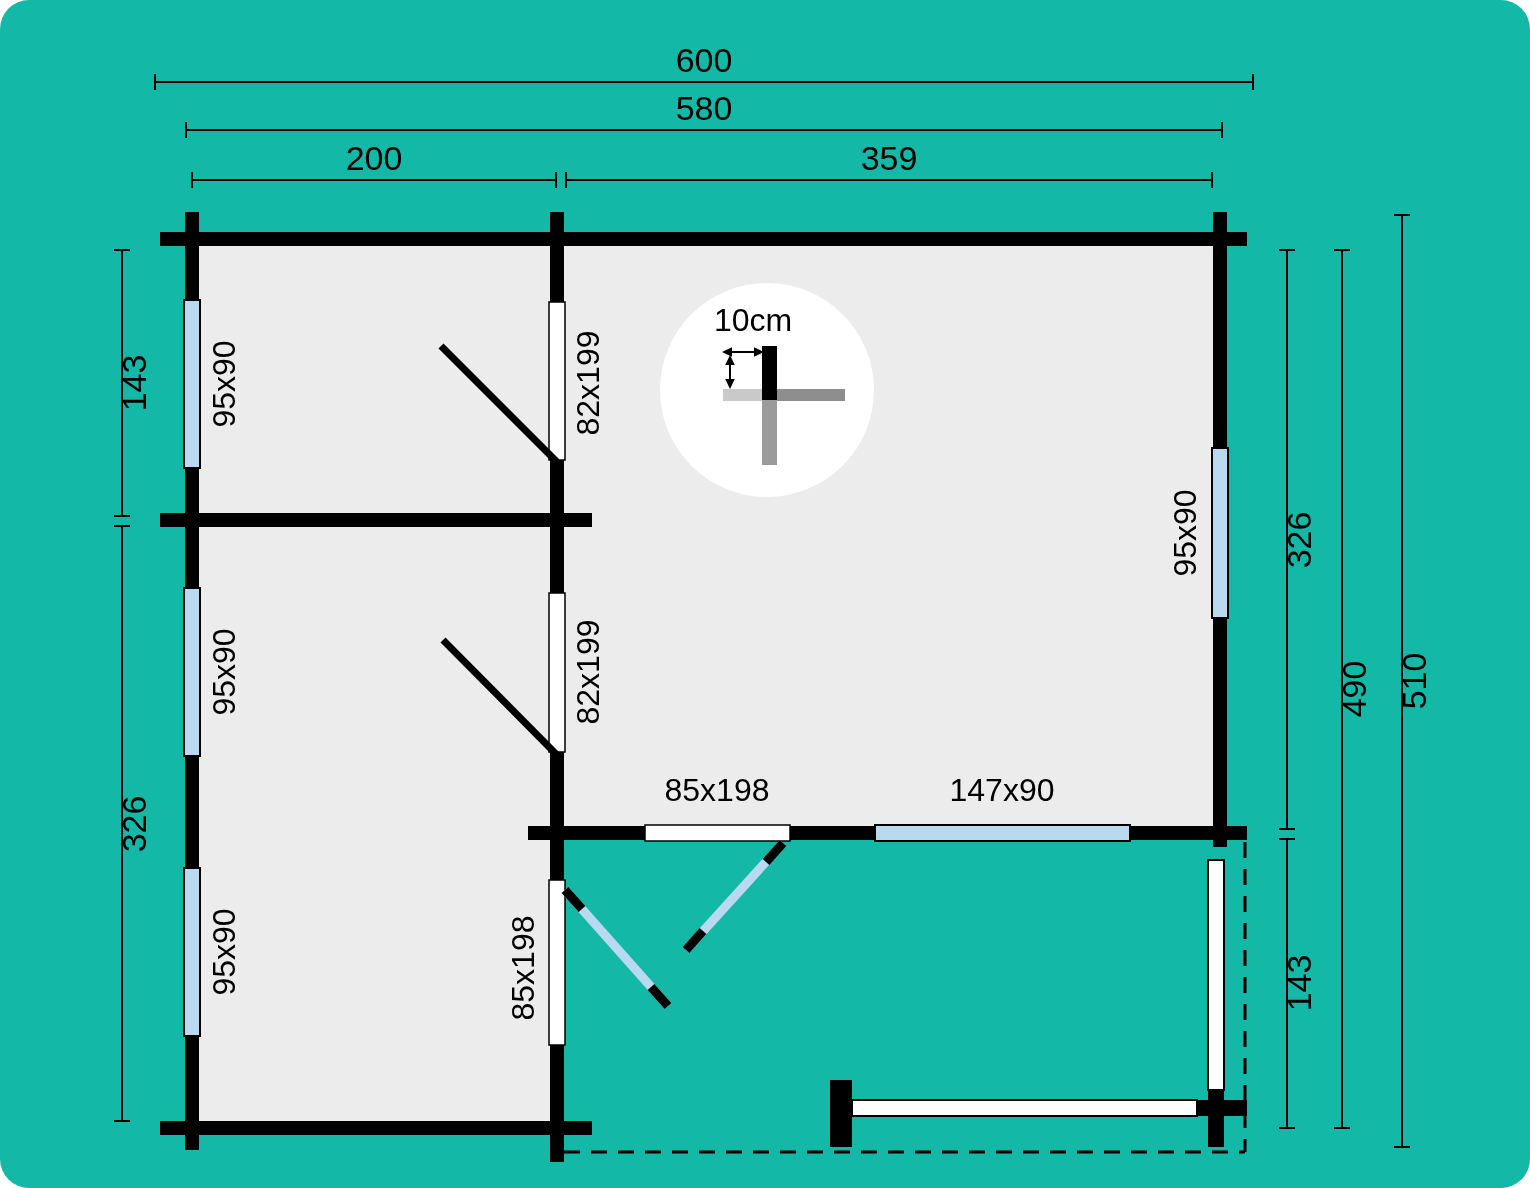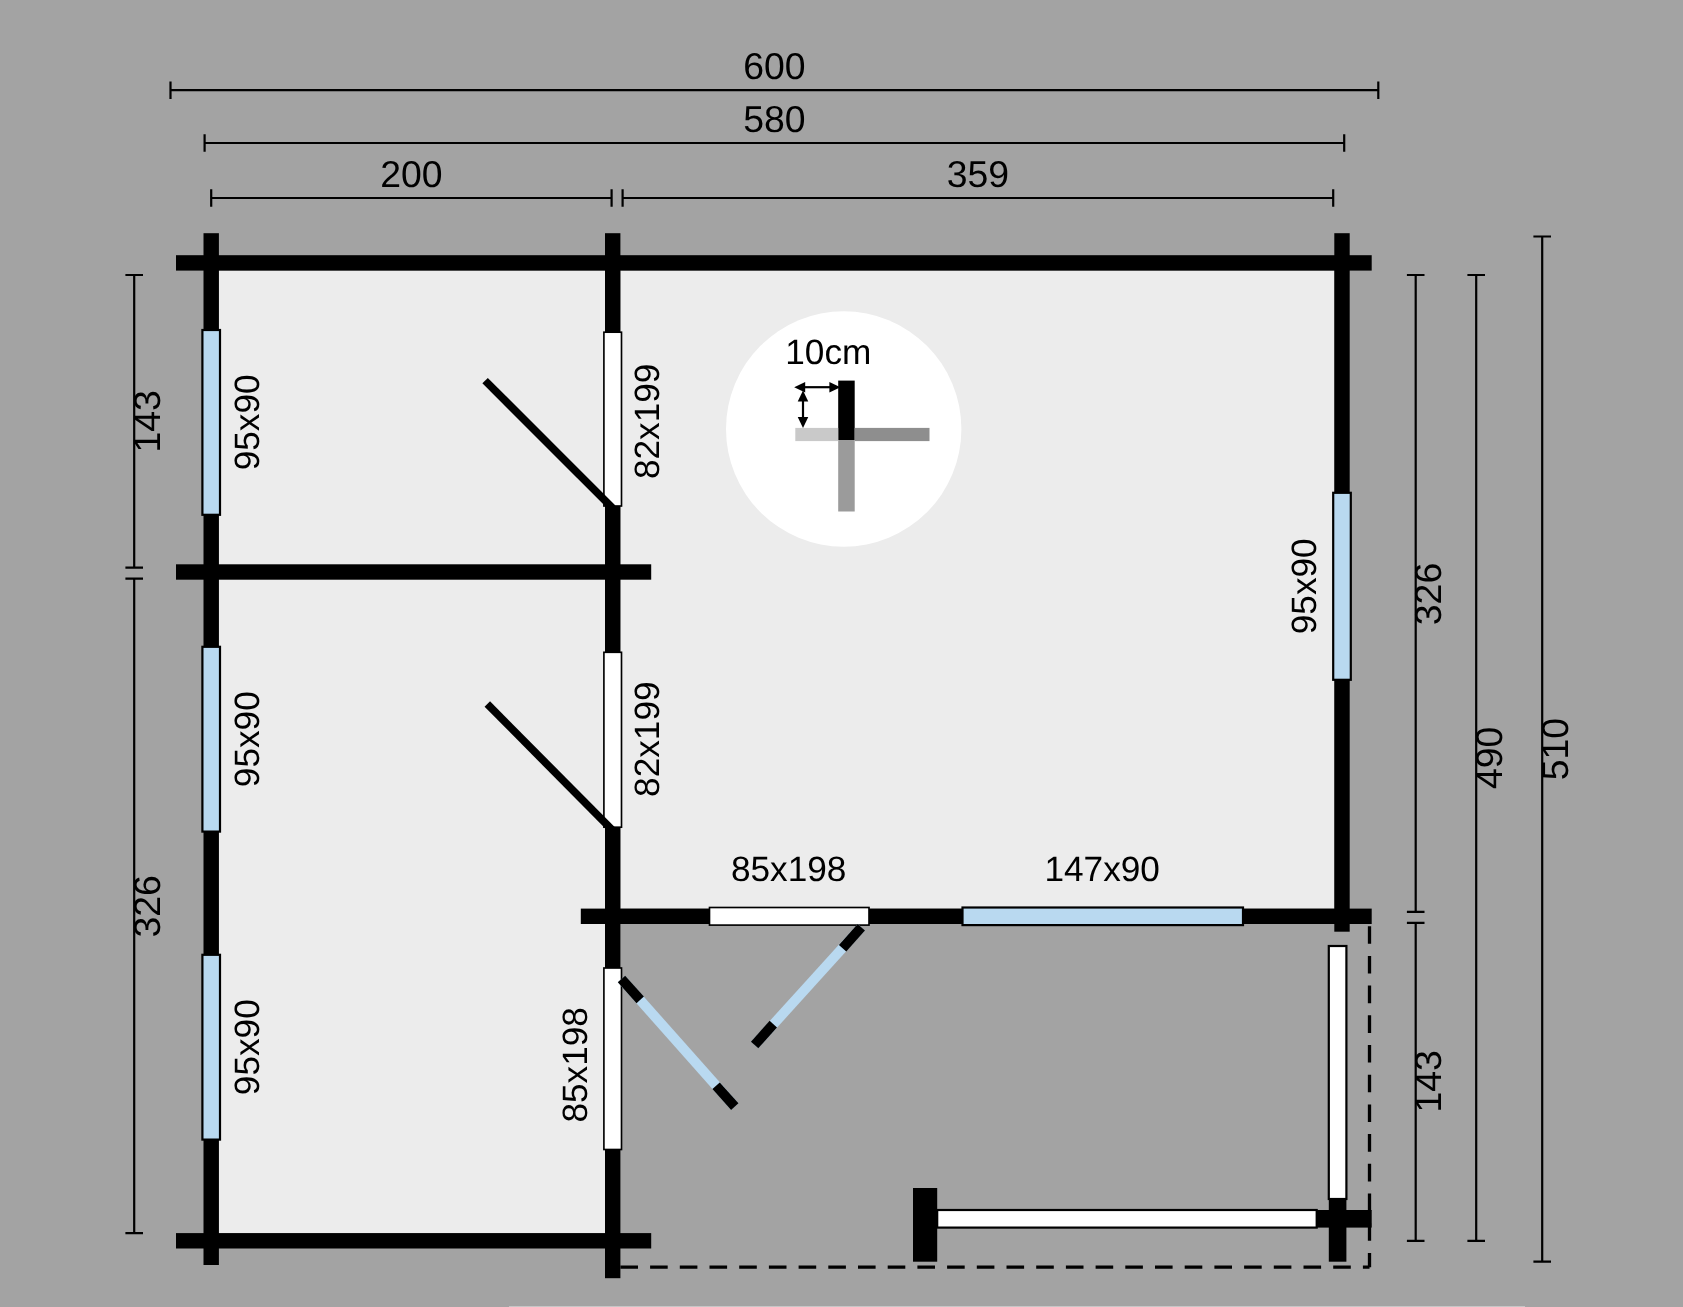--- a/index.html
+++ b/index.html
@@ -1,16 +1,16 @@
 <!DOCTYPE html>
 <html style="--wall: #000000; --interior: #ececec; --window_glass: #b9d9f0; --detail_dark: #8e8e8e; --detail_mid: #9b9b9b; --detail_light: #c9c9c9;"><head>
 <meta charset="utf-8">
 <style>
   html,body{margin:0;padding:0;background:#fff;}
-  .stage{width:1530px;height:1188px;position:relative;background:#a3a3a3;overflow:hidden;}
+  .stage{width:1530px;height:1188px;position:relative;background:#14b8a6;overflow:hidden;border-radius:29px;}
   svg{display:block;}
   text{font-family:"Liberation Sans","DejaVu Sans",sans-serif;fill:#000;}
   .dimh{font-size:34px;text-anchor:middle;font-weight:500;}
   .dimv{font-size:34px;text-anchor:middle;dominant-baseline:central;font-weight:500;}
   .lblh{font-size:32px;text-anchor:middle;font-weight:500;}
   .lblv{font-size:32px;text-anchor:middle;dominant-baseline:central;font-weight:500;}
   .dline{stroke:var(--wall,#000);stroke-width:2;fill:none;}
   .wall{fill:var(--wall,#000);stroke:none;}
   .interior{fill:var(--interior,#ececec);stroke:none;}
   .window{fill:var(--window_glass,#b9d9f0);stroke:var(--wall,#000);stroke-width:2;}

